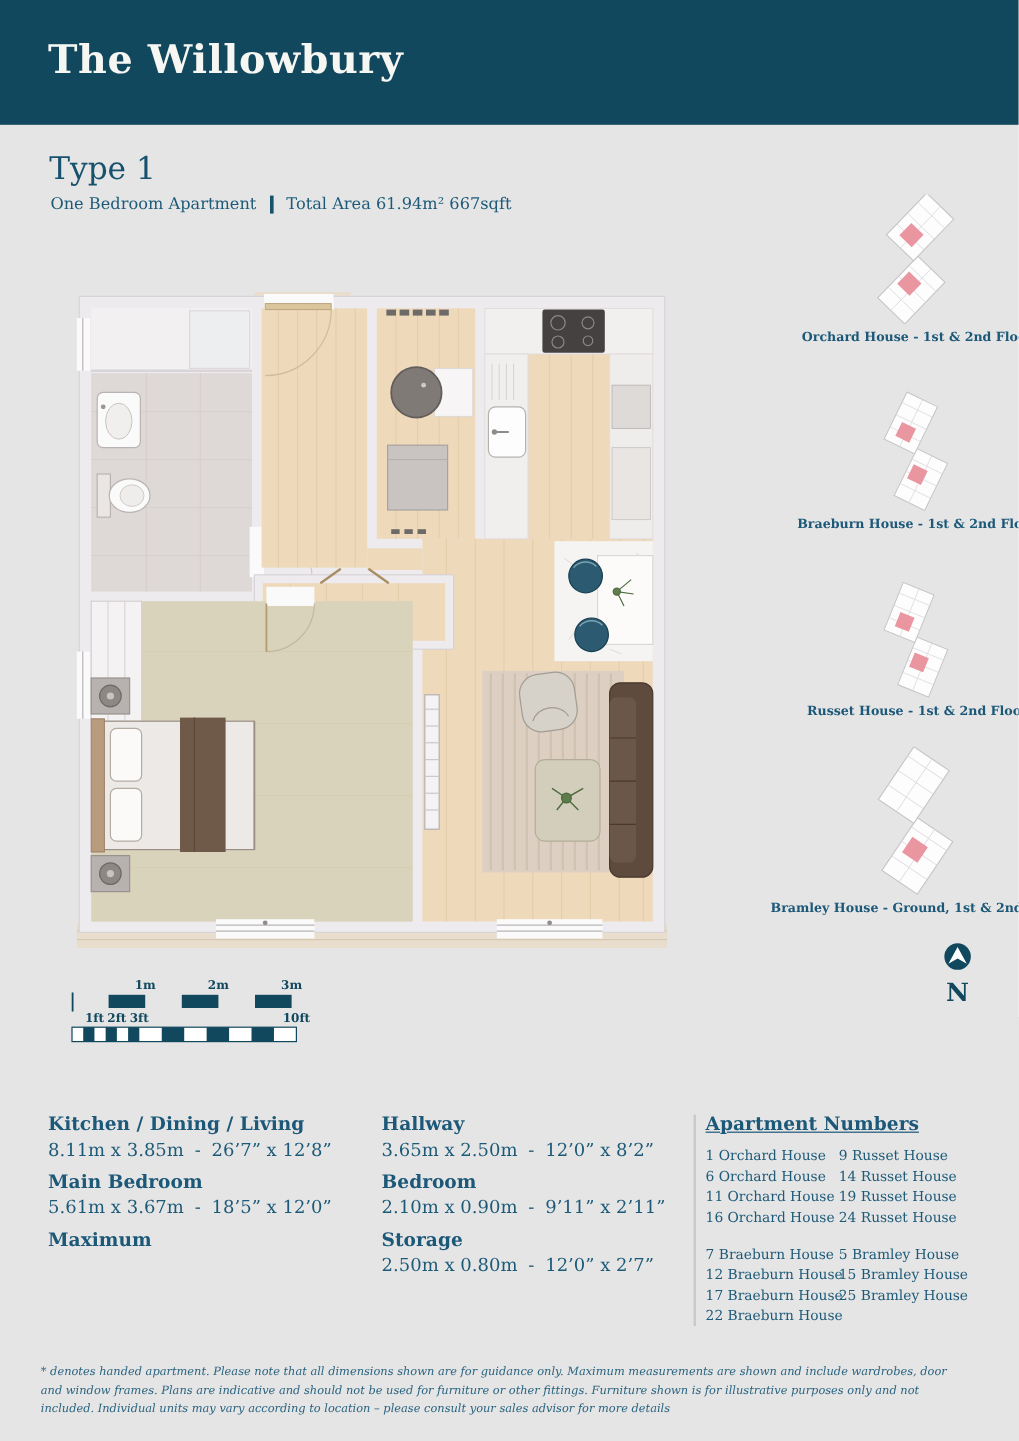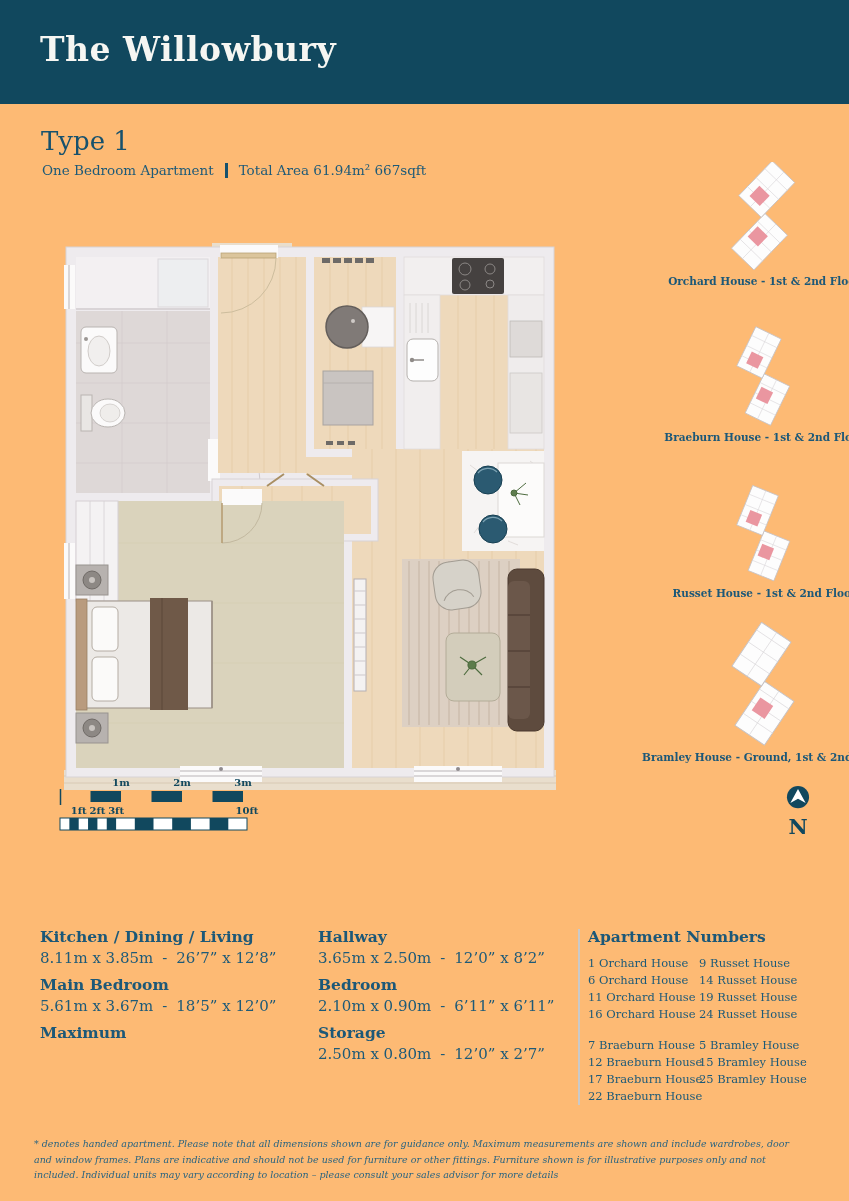--- a/index.html
+++ b/index.html
@@ -1,48 +1,48 @@
 <!DOCTYPE html>
 <html><head>
 <meta charset="utf-8">
 <style>
   html,body{margin:0;padding:0;background:#ffffff;}
-  .page{position:relative;width:849px;height:1201px;background:#fdba74;overflow:hidden;
+  .page{position:relative;width:849px;height:1201px;background:#e5e5e5;overflow:hidden;
         font-family:"DejaVu Serif",serif;color:#1d5a78;}
   
   .banner{position:absolute;left:0;top:0;width:849px;height:104px;background:#11485e;}
   .banner h1{margin:0;position:absolute;left:40px;top:30px;font-size:33px;font-weight:bold;
              color:#f6f6f2;letter-spacing:0.5px;}
   
   .type-title{position:absolute;left:41px;top:126px;font-size:26px;font-weight:normal;color:#16516d;}
   .subtitle{position:absolute;left:42px;top:162px;font-size:13.5px;color:#1d5a78;display:flex;align-items:center;}
   .subtitle .vbar{display:inline-block;width:3px;height:15px;background:#16516d;margin:0 11px;}
   
   .floorplan{position:absolute;left:62px;top:243px;width:496px;height:547px;}
   
   .locators{position:absolute;left:607px;top:0;width:235px;height:780px;}
   .locator{position:absolute;left:0;width:235px;display:flex;flex-direction:column;align-items:center;}
   .locator figcaption{font-size:10.5px;font-weight:bold;color:#1c5878;text-align:center;margin-top:5px;white-space:nowrap;}
   .loc1{top:146px;} .loc2{top:310px;} .loc3{top:468px;} .loc4{top:606px;}
   
   .north{position:absolute;left:780px;top:784px;width:36px;text-align:center;}
   .north .nletter{font-size:21px;font-weight:bold;color:#11485e;line-height:20px;margin-top:1px;}
   
-  .scalebars{position:absolute;left:56px;top:774px;}
+  .scalebars{position:absolute;left:56px;top:812px;}
   svg text{font-family:"DejaVu Serif",serif;}
   
   .room{position:absolute;width:270px;}
   .room-name{font-size:15.5px;font-weight:bold;color:#1c5878;}
   .room-dims{font-size:15px;color:#1d5a78;margin-top:3px;white-space:nowrap;}
   .room-dims .dash{margin:0 9px;}
   .r1{left:40px;top:927px;} .r2{left:40px;top:975px;} .r3{left:40px;top:1023px;}
   .r4{left:318px;top:927px;} .r5{left:318px;top:975px;} .r6{left:318px;top:1023px;}
   .col-divider{position:absolute;left:578px;top:929px;width:2px;height:176px;background:#c9c9c9;}
   .apartments{position:absolute;left:588px;top:927px;width:250px;}
-  .apt-title{font-size:15.5px;font-weight:bold;color:#1c5878;}
+  .apt-title{font-size:15.5px;font-weight:bold;color:#1c5878;text-decoration:underline;}
   .apt-cols{display:flex;margin-top:9px;}
   .apt-col{width:110px;}
   .apt-col + .apt-col{margin-left:1px;}
   .apt-item{font-size:11.5px;line-height:17px;color:#1d5a78;white-space:nowrap;}
   .apt-gap{height:14px;}
   
   .disclaimer{position:absolute;left:34px;top:1136px;width:772px;font-size:9.5px;font-style:italic;
               line-height:1.65;color:#2a6480;}
 </style>
 </head>
@@ -425,21 +425,21 @@
   </div>
   <div class="room r3">
     <div class="room-name">Maximum</div>
   </div>
   <div class="room r4">
     <div class="room-name">Hallway</div>
     <div class="room-dims"><span>3.65m x 2.50m</span><span class="dash">-</span><span>12’0” x 8’2”</span></div>
   </div>
   <div class="room r5">
     <div class="room-name">Bedroom</div>
-    <div class="room-dims"><span>2.10m x 0.90m</span><span class="dash">-</span><span>6’11” x 6’11”</span></div>
+    <div class="room-dims"><span>2.10m x 0.90m</span><span class="dash">-</span><span>9’11” x 2’11”</span></div>
   </div>
   <div class="room r6">
     <div class="room-name">Storage</div>
     <div class="room-dims"><span>2.50m x 0.80m</span><span class="dash">-</span><span>12’0” x 2’7”</span></div>
   </div>
 
   <div class="col-divider"></div>
 
   <div class="apartments">
     <div class="apt-title">Apartment Numbers</div>

